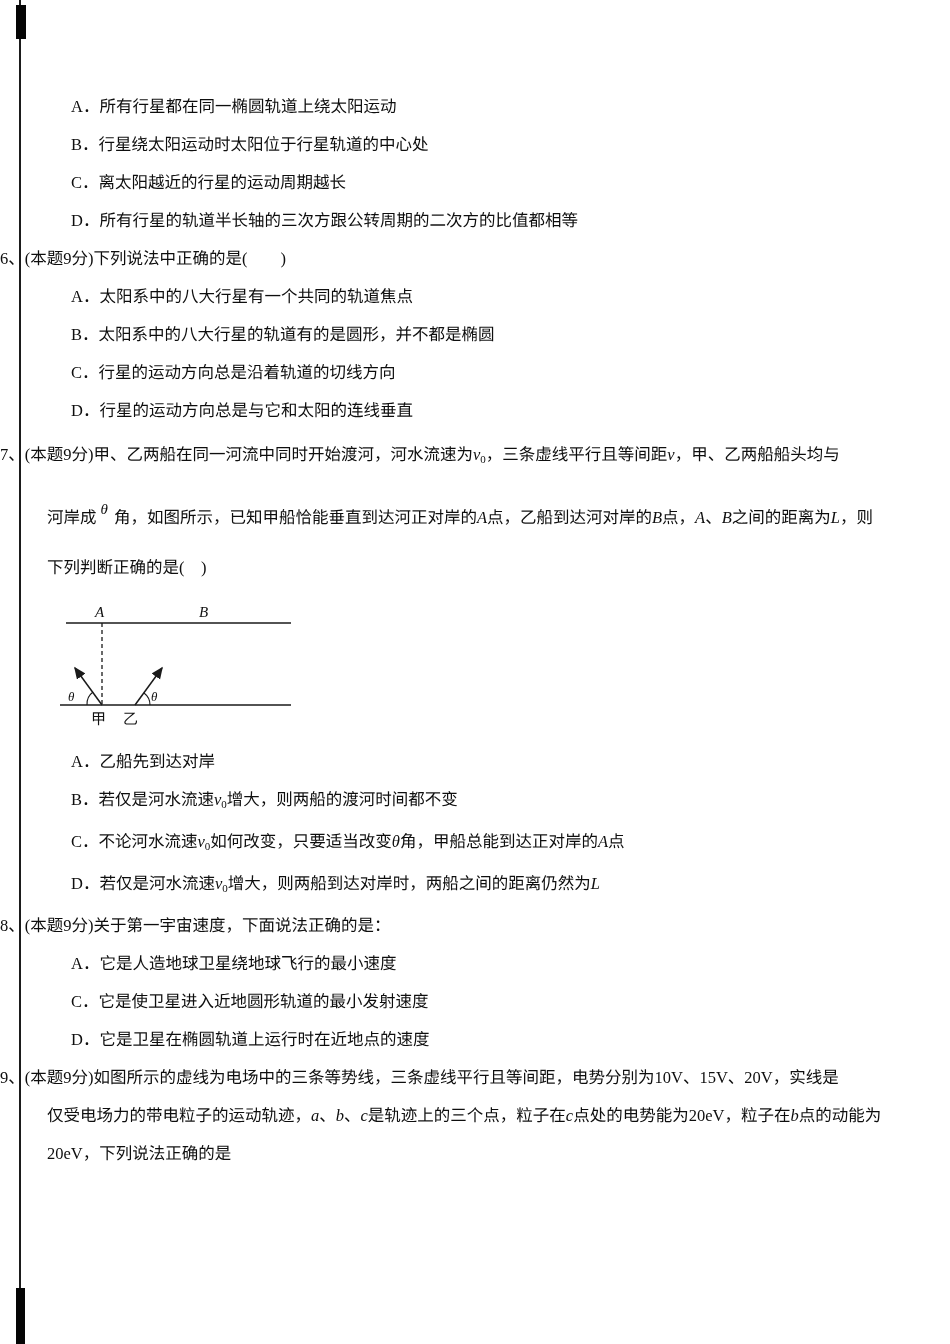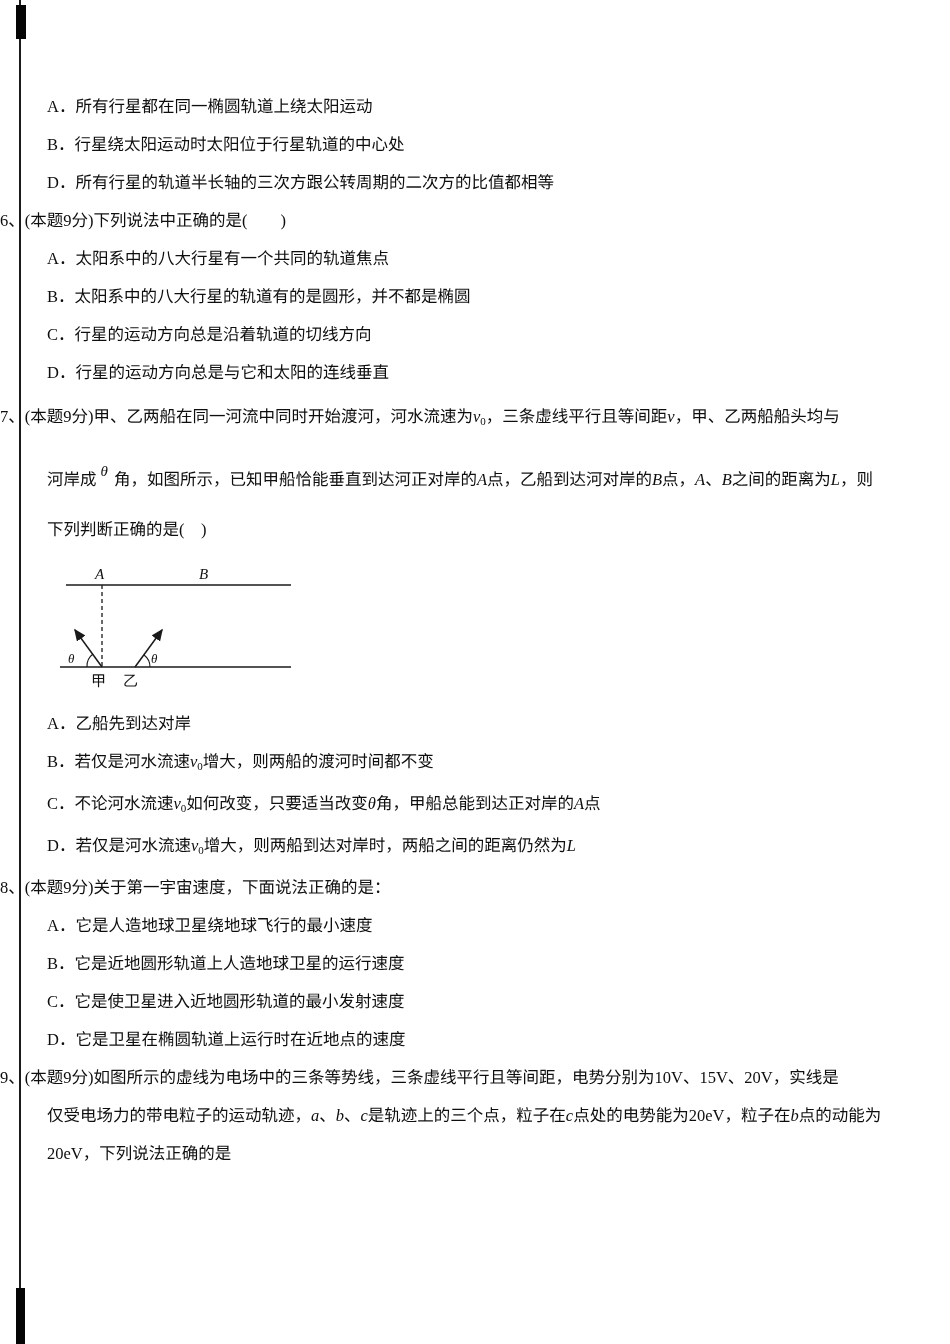--- a/index.html
+++ b/index.html
@@ -13,21 +13,21 @@
 
   
   .scan-edge { position:absolute; left:19px; top:0; width:2px; height:1344px; background:#1b1b1b; }
   .scan-blob-top { position:absolute; left:16px; top:5px; width:10px; height:34px; background:#050505; }
   .scan-blob-bottom { position:absolute; left:16px; top:1288px; width:9px; height:56px; background:#050505; }
 
   .content { position:absolute; left:0; top:88px; width:950px; }
 
   .line { font-size:16.5px; line-height:38px; white-space:nowrap; color:#0e0e0e; }
   .line.q    { }
-  .line.opt  { padding-left:47px; }
+  .line.opt  { padding-left:47px;margin-left:24px; }
   .line.cont { padding-left:47px; }
   .q7line { line-height:50px; }
 
   
   .pt-n { font-style:normal; }
   .pt-i { font-style:italic; font-family:"Liberation Serif","DejaVu Serif",serif; }
   .pt-sub { font-size:11px; vertical-align:-3px; }
   .pt-isup { font-style:italic; font-size:15px; vertical-align:9px; margin:0 6px 0 4px; display:inline-block; }
 
   
@@ -42,20 +42,21 @@
 <div class="page">
   <div class="scan-edge"></div>
   <div class="scan-blob-top"></div>
   <div class="scan-blob-bottom"></div>
 
   <div class="content">
 
     <section>
       <div class="line opt">A．所有行星都在同一椭圆轨道上绕太阳运动</div>
       <div class="line opt">B．行星绕太阳运动时太阳位于行星轨道的中心处</div>
+      <div class="line opt">C．离太阳越近的行星的运动周期越长</div>
       <div class="line opt">D．所有行星的轨道半长轴的三次方跟公转周期的二次方的比值都相等</div>
     </section>
 
     <section>
       <div class="line q">6、(本题9分)下列说法中正确的是(　　)</div>
       <div class="line opt">A．太阳系中的八大行星有一个共同的轨道焦点</div>
       <div class="line opt">B．太阳系中的八大行星的轨道有的是圆形，并不都是椭圆</div>
       <div class="line opt">C．行星的运动方向总是沿着轨道的切线方向</div>
       <div class="line opt">D．行星的运动方向总是与它和太阳的连线垂直</div>
     </section>
@@ -90,21 +91,20 @@
 
       <div class="line opt">A．乙船先到达对岸</div>
       <div class="line opt"><span class="pt-n">B．若仅是河水流速</span><span class="pt-i">v</span><span class="pt-sub">0</span><span class="pt-n">增大，则两船的渡河时间都不变</span></div>
       <div class="line opt"><span class="pt-n">C．不论河水流速</span><span class="pt-i">v</span><span class="pt-sub">0</span><span class="pt-n">如何改变，只要适当改变</span><span class="pt-i">θ</span><span class="pt-n">角，甲船总能到达正对岸的</span><span class="pt-i">A</span><span class="pt-n">点</span></div>
       <div class="line opt"><span class="pt-n">D．若仅是河水流速</span><span class="pt-i">v</span><span class="pt-sub">0</span><span class="pt-n">增大，则两船到达对岸时，两船之间的距离仍然为</span><span class="pt-i">L</span></div>
     </section>
 
     <section>
       <div class="line q">8、(本题9分)关于第一宇宙速度，下面说法正确的是：</div>
       <div class="line opt">A．它是人造地球卫星绕地球飞行的最小速度</div>
-      <div class="line opt">B．它是近地圆形轨道上人造地球卫星的运行速度</div>
       <div class="line opt">C．它是使卫星进入近地圆形轨道的最小发射速度</div>
       <div class="line opt">D．它是卫星在椭圆轨道上运行时在近地点的速度</div>
     </section>
 
     <section>
       <div class="line q">9、(本题9分)如图所示的虚线为电场中的三条等势线，三条虚线平行且等间距，电势分别为10V、15V、20V，实线是</div>
       <div class="line cont"><span class="pt-n">仅受电场力的带电粒子的运动轨迹，</span><span class="pt-i">a</span><span class="pt-n">、</span><span class="pt-i">b</span><span class="pt-n">、</span><span class="pt-i">c</span><span class="pt-n">是轨迹上的三个点，粒子在</span><span class="pt-i">c</span><span class="pt-n">点处的电势能为20eV，粒子在</span><span class="pt-i">b</span><span class="pt-n">点的动能为</span></div>
       <div class="line cont">20eV，下列说法正确的是</div>
     </section>
 

